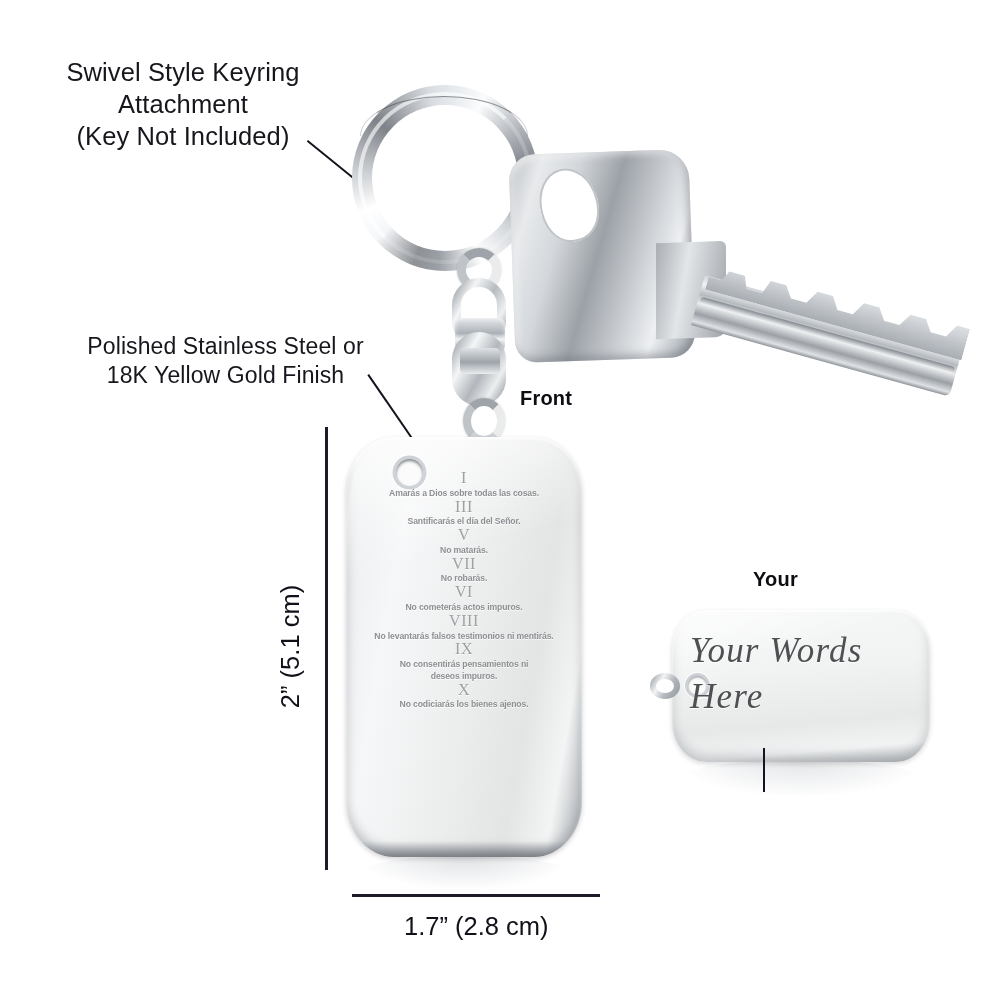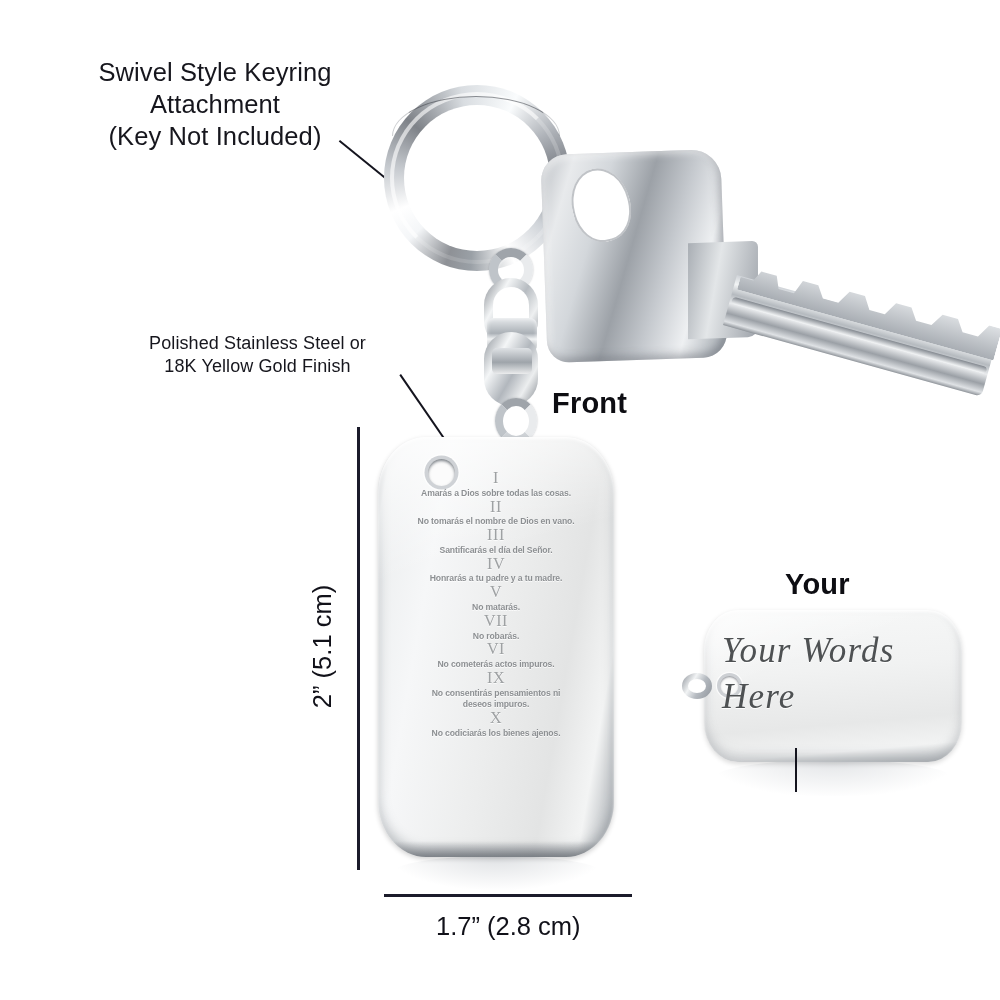--- a/index.html
+++ b/index.html
@@ -2,41 +2,41 @@
 <html><head>
 <meta charset="utf-8">
 <style>
   * { box-sizing: border-box; margin: 0; padding: 0; }
   html, body {
     width: 1000px; height: 1000px;
     background: #ffffff;
     font-family: "Liberation Sans", sans-serif;
     overflow: hidden;
   }
-  #stage { position: relative; width: 864px; height: 1000px; background:#fff;margin-left:32px; }
+  #stage { position: relative; width: 864px; height: 1000px; background:#fff; }
 
   
   .anno {
     position: absolute;
     color: #16161d;
     font-family: "Liberation Sans", sans-serif;
     font-weight: 400;
     text-align: center;
     line-height: 1.26;
     white-space: pre-line;
     letter-spacing: .1px;
   }
   #anno-keyring { left: 18px; top: 56px; width: 330px; font-size: 25.5px; }
-  #anno-finish  { left: 38px; top: 332px; width: 375px; font-size: 18px; }
+  #anno-finish  { left: 38px; top: 332px; width: 375px; font-size: 23px; }
   #anno-engrave { left: 620px; top: 795px; width: 372px; font-size: 25.5px; }
 
   .side-label {
     position: absolute;
     color: #0d0d12;
-    font-size: 29px;
+    font-size: 20px;
     font-weight: 700;
     letter-spacing: .2px;
     font-family: "Liberation Sans", sans-serif;
   }
   #label-front { left: 520px; top: 387px; }
   #label-back  { left: 753px; top: 568px; }
 
   
   .leader { position: absolute; background: #14141e; transform-origin: 0 0; }
   #leader-keyring {
@@ -353,42 +353,38 @@
     <div id="tag-front-bottom-edge"></div>
   </div>
   <div id="tag-hole"></div>
 
   <div id="commandments">
       <div class="cmd">
         <div class="cmd-num">I</div>
         <div class="cmd-text" style="white-space: pre-line;">Amarás a Dios sobre todas las cosas.</div>
       </div>
       <div class="cmd">
-        <div class="cmd-num">II</div>
-        <div class="cmd-text" style="white-space: pre-line;">No tomarás el nombre de Dios en vano.</div>
-      </div>
-      <div class="cmd">
         <div class="cmd-num">III</div>
         <div class="cmd-text" style="white-space: pre-line;">Santificarás el día del Señor.</div>
       </div>
       <div class="cmd">
-        <div class="cmd-num">IV</div>
-        <div class="cmd-text" style="white-space: pre-line;">Honrarás a tu padre y a tu madre.</div>
-      </div>
-      <div class="cmd">
         <div class="cmd-num">V</div>
         <div class="cmd-text" style="white-space: pre-line;">No matarás.</div>
       </div>
       <div class="cmd">
         <div class="cmd-num">VII</div>
         <div class="cmd-text" style="white-space: pre-line;">No robarás.</div>
       </div>
       <div class="cmd">
         <div class="cmd-num">VI</div>
         <div class="cmd-text" style="white-space: pre-line;">No cometerás actos impuros.</div>
+      </div>
+      <div class="cmd">
+        <div class="cmd-num">VIII</div>
+        <div class="cmd-text" style="white-space: pre-line;">No levantarás falsos testimonios ni mentirás.</div>
       </div>
       <div class="cmd">
         <div class="cmd-num">IX</div>
         <div class="cmd-text" style="white-space: pre-line;">No consentirás pensamientos ni
 deseos impuros.</div>
       </div>
       <div class="cmd">
         <div class="cmd-num">X</div>
         <div class="cmd-text" style="white-space: pre-line;">No codiciarás los bienes ajenos.</div>
       </div>

